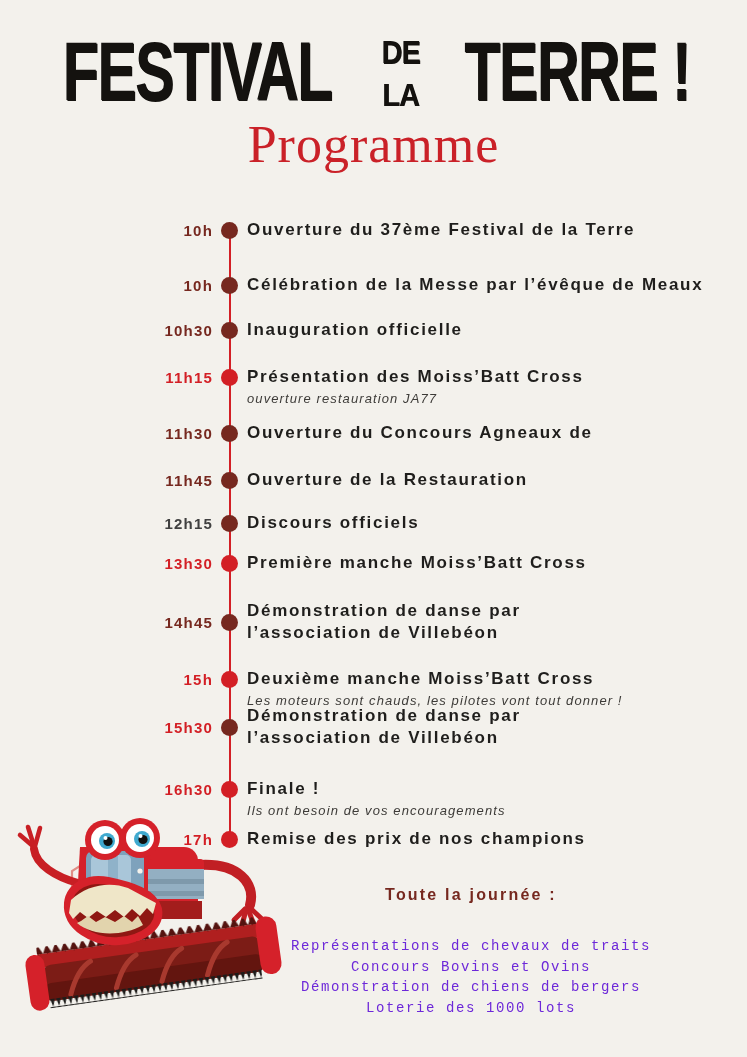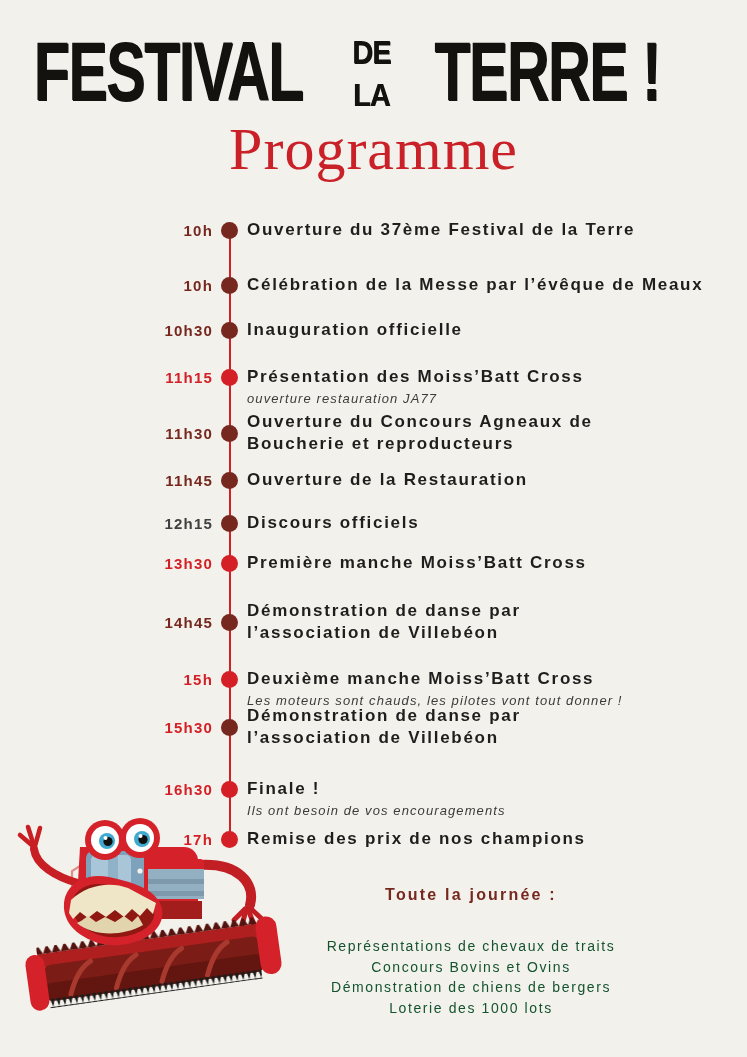--- a/index.html
+++ b/index.html
@@ -17,41 +17,41 @@
     position:relative;
     width:747px;height:1057px;
     background:var(--bg);
     overflow:hidden;
     font-family:"Liberation Sans",sans-serif;
     margin:0 auto;
   }
   
   .title-wrap{
     position:absolute;top:20px;left:0;width:100%;height:104px;
-    display:flex;align-items:center;gap:16px;
+    display:flex;justify-content:center;align-items:center;gap:16px;
   }
   .t-big{
     display:inline-block;
     font-weight:700;font-size:74px;line-height:1;
     color:var(--ink);letter-spacing:-2px;
     transform:scale(0.80,1.12);
     text-shadow:1px 1px 0 var(--ink);
   }
   .t-mid{
     display:flex;flex-direction:column;align-items:center;
     font-weight:700;font-size:29px;line-height:40px;
     color:var(--ink);margin-top:4px;letter-spacing:-1px;
     transform:scaleY(1.05);
     text-shadow:0.5px 0.5px 0 var(--ink);
   }
   .programme{
     position:absolute;top:116px;left:0;width:100%;
     text-align:center;
     font-family:"Liberation Serif",serif;
-    font-size:60px;line-height:1.1;color:var(--prog);
+    font-size:52px;line-height:1.1;color:var(--prog);
     letter-spacing:1px;
   }
   
   .tl-line{
     position:absolute;left:229px;top:230px;width:2px;height:609px;
     background:var(--bright);
   }
   .entry{position:absolute;left:0;width:100%;height:0;}
   .e-time{
     position:absolute;right:534px;top:0;transform:translateY(-50%);
@@ -73,23 +73,23 @@
     font-style:italic;font-size:13px;letter-spacing:1.1px;
     line-height:21px;color:var(--sub-text);font-weight:400;
   }
   
   .footer{position:absolute;left:195px;top:886px;width:552px;text-align:center;}
   .f-head{
     font-weight:700;font-size:16px;letter-spacing:2.2px;
     color:var(--dark);margin-bottom:32px;
   }
   .f-item{
-    font-family:Liberation Sans, sans-serif;
+    font-family:Liberation Mono, monospace;
     font-size:14px;letter-spacing:1.6px;line-height:20.5px;
-    color:#14532d;white-space:nowrap;
+    color:#6d28d9;white-space:nowrap;
   }
   
   .mascot{position:absolute;left:10px;top:813px;width:292px;height:242px;}
 </style>
 </head>
 <body>
 
 <div class="poster">
 
   <div class="title-wrap">
@@ -135,21 +135,20 @@
       <div class="e-title">Présentation des Moiss’Batt Cross</div>
       <div class="e-sub">ouverture restauration JA77</div>
     </div>
   </div>
 
   <div class="entry" style="top:433px">
     <div class="e-time" style="color: rgb(118, 40, 31);">11h30</div>
     <div class="e-dot" style="background: rgb(118, 40, 31);"></div>
     <div class="e-text centered">
       <div class="e-title">Ouverture du Concours Agneaux de</div>
-      <div class="e-title">Boucherie et reproducteurs</div>
     </div>
   </div>
 
   <div class="entry" style="top:480px">
     <div class="e-time" style="color: rgb(118, 40, 31);">11h45</div>
     <div class="e-dot" style="background: rgb(118, 40, 31);"></div>
     <div class="e-text centered">
         <div class="e-title">Ouverture de la Restauration</div>
       </div>
   </div>

